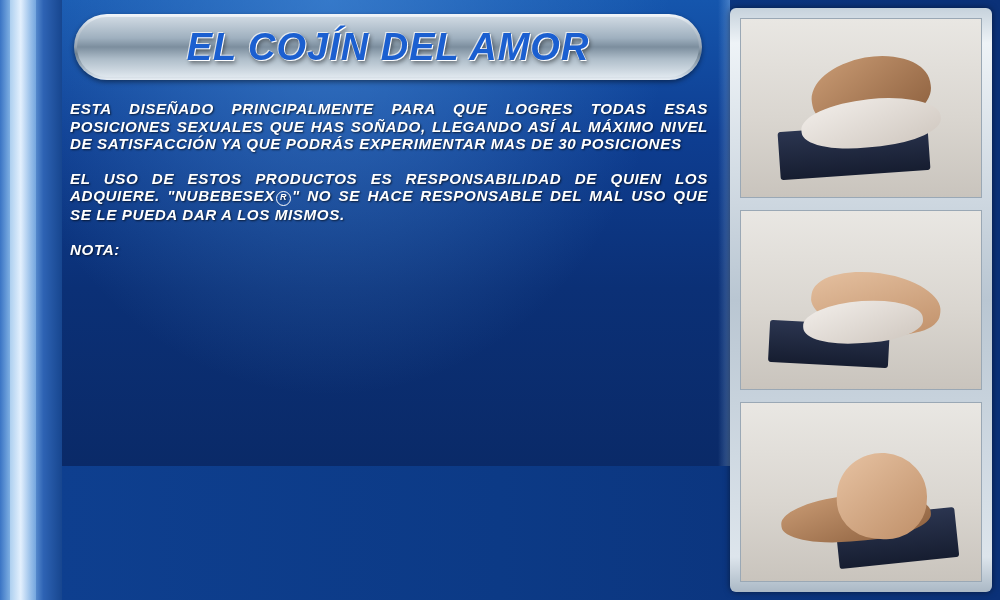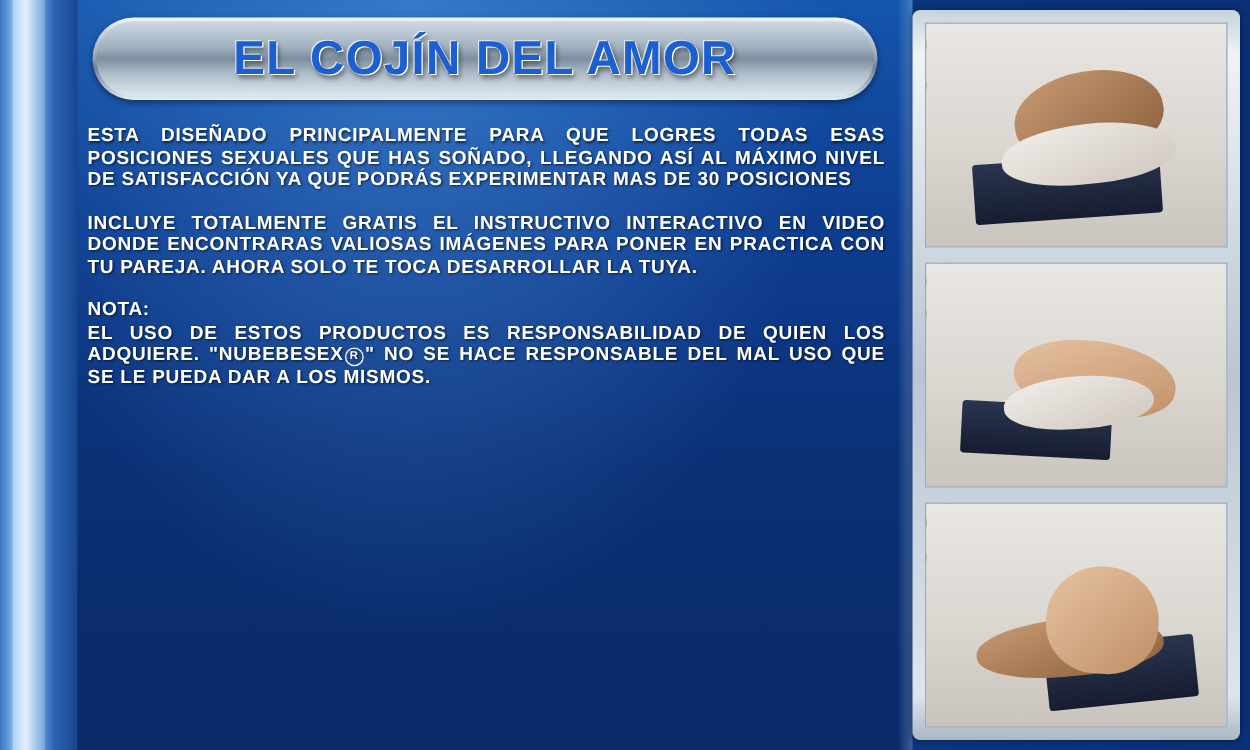--- a/index.html
+++ b/index.html
@@ -38,24 +38,25 @@
     left: 10px; top: 0;
     width: 26px; height: 600px;
     background: linear-gradient(to right, #bcd9f3, #eaf4ff 40%, #7fb0e4 100%);
     opacity: .75;
   }
 
   
   .content-panel {
     position: absolute;
     left: 62px; top: 0;
-    width: 668px; height: 600px;
+    width: 668px; height: 466px;
     background:
       radial-gradient(ellipse at 40% 0%, rgba(80,150,225,.55) 0%, rgba(13,60,135,0) 60%),
       linear-gradient(to bottom, #1556ad 0%, #0e3e92 28%, #0b3076 62%, #0a2a68 100%);
+    font-style: italic;
   }
   .content-panel:after {
     content: "";
     position: absolute;
     right: 0; top: 0; bottom: 0; width: 12px;
     background: linear-gradient(to right, rgba(255,255,255,0), rgba(160,200,245,.35));
   }
 
   
   .title-plaque {
@@ -194,24 +195,23 @@
   <div class="content-panel">
 
     <div class="title-plaque">
       <div class="title-inner">
         <div class="title-text">EL COJÍN DEL AMOR</div>
       </div>
     </div>
 
     <div class="copy">
       <p class="para">ESTA DISEÑADO PRINCIPALMENTE PARA QUE LOGRES TODAS ESAS POSICIONES SEXUALES QUE HAS SOÑADO, LLEGANDO ASÍ AL MÁXIMO NIVEL DE SATISFACCIÓN YA QUE PODRÁS EXPERIMENTAR MAS DE 30 POSICIONES</p>
-      <p class="para">INCLUYE TOTALMENTE GRATIS EL INSTRUCTIVO INTERACTIVO EN VIDEO DONDE ENCONTRARAS VALIOSAS IMÁGENES PARA PONER EN PRACTICA CON TU PAREJA. AHORA SOLO TE TOCA DESARROLLAR LA TUYA.</p>
-
+
+      <p class="para"><span>EL USO DE ESTOS PRODUCTOS ES RESPONSABILIDAD DE QUIEN LOS ADQUIERE. "NUBEBESEX</span><span class="reg">R</span><span>" NO SE HACE RESPONSABLE DEL MAL USO QUE SE LE PUEDA DAR A LOS MISMOS.</span></p>
       <p class="para note-label">NOTA:</p>
-      <p class="para"><span>EL USO DE ESTOS PRODUCTOS ES RESPONSABILIDAD DE QUIEN LOS ADQUIERE. "NUBEBESEX</span><span class="reg">R</span><span>" NO SE HACE RESPONSABLE DEL MAL USO QUE SE LE PUEDA DAR A LOS MISMOS.</span></p>
 
     </div>
 
   </div>
 
   <div class="photo-col">
 
     <div class="photo p1">
       <div class="bg"></div>
       <div class="cushion"></div>

